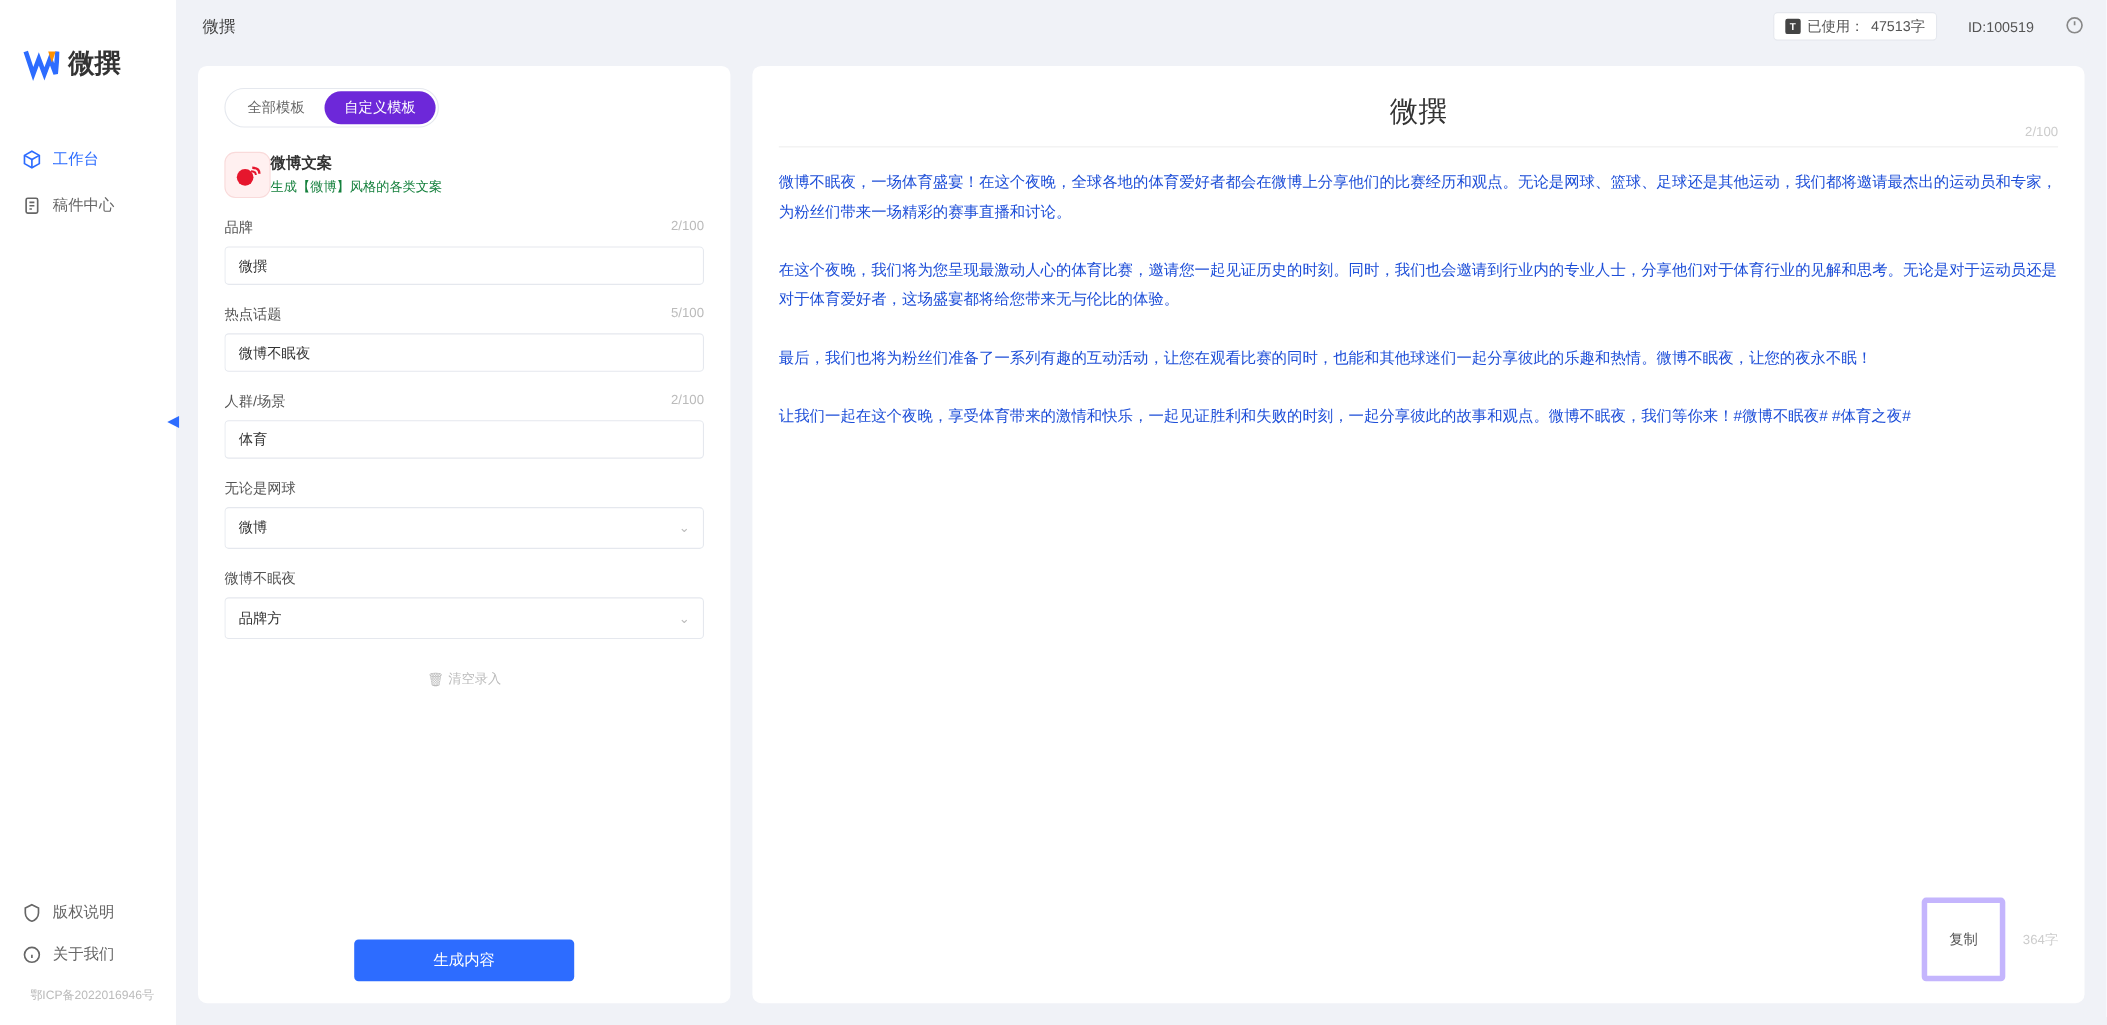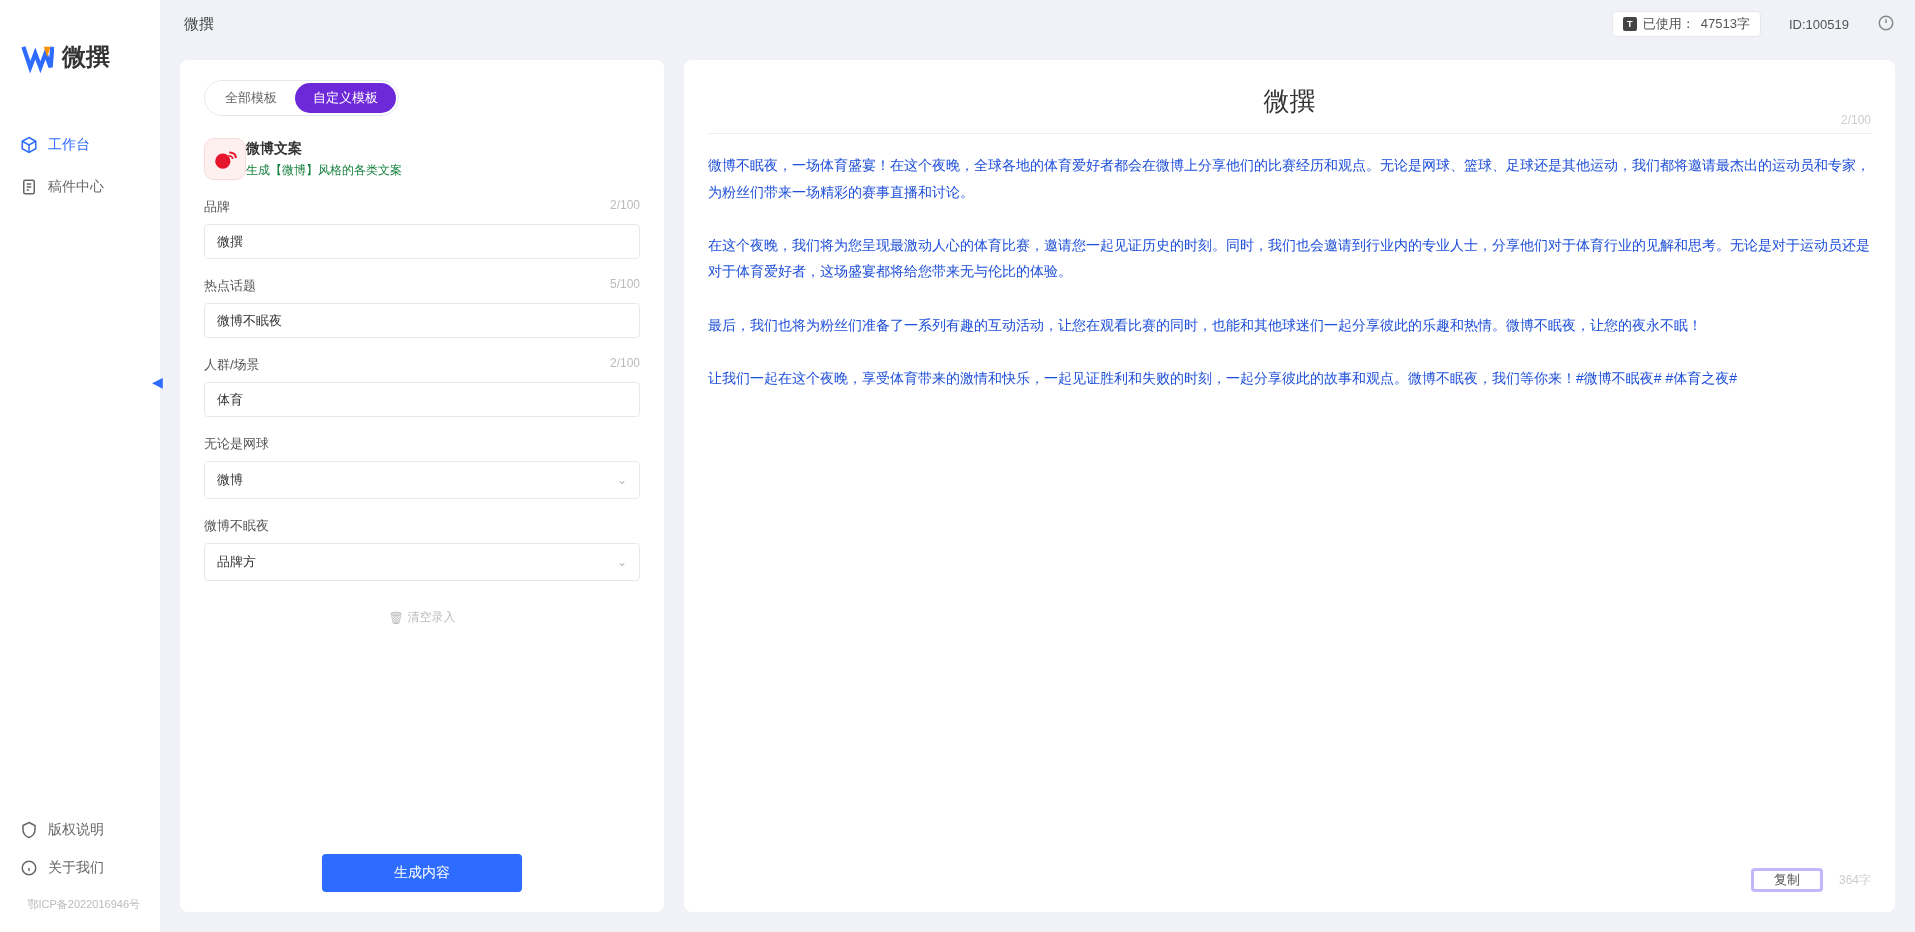--- a/index.html
+++ b/index.html
@@ -40,21 +40,21 @@
 .form-select { display: flex; justify-content: space-between; align-items: center; cursor: pointer; }
 .chev-down { color: #bbb; font-size: 12px; }
 .clear-link { text-align: center; color: #bbb; font-size: 12px; display: flex; align-items: center; justify-content: center; gap: 4px; padding: 10px 0; cursor: pointer; }
 .panel-footer { padding-top: 20px; display: flex; justify-content: center; }
 .generate-btn { background: #2d6cff; color: #fff; border: none; border-radius: 4px; padding: 10px 0; width: 200px; font-size: 14px; cursor: pointer; }
 .output-title { text-align: center; font-size: 26px; font-family: "SimSun", serif; color: #333; padding: 4px 0 14px 0; }
 .output-title-row { position: relative; border-bottom: 1px solid #eee; margin-bottom: 18px; }
 .output-count-top { position: absolute; right: 0; bottom: 6px; color: #ccc; font-size: 12px; }
 .output-body { font-size: 14px; color: #1d4ed8; line-height: 1.9; white-space: pre-wrap; }
 .output-footer { margin-top: auto; display: flex; justify-content: flex-end; align-items: center; gap: 16px; padding-top: 20px; }
-.copy-btn { border: 3px solid #c4b5fd; background: #fff; padding: 0 20px; border-radius: 4px; cursor: pointer; font-size: 13px; color: #555; }
+.copy-btn { border: 5px solid #c4b5fd; background: #fff; padding: 24px 20px; border-radius: 4px; cursor: pointer; font-size: 13px; color: #555; }
 .char-count { color: #ccc; font-size: 12px; }
 .power-icon { color: #888; cursor: pointer; }
 .collapse-arrow { position: absolute; left: 152px; top: 374px; color: #2d6cff; cursor: pointer; font-size: 14px; z-index: 10; }
 </style>
 </head>
 <body>
 
 <div class="app">
   <span class="collapse-arrow">◀</span>
 

